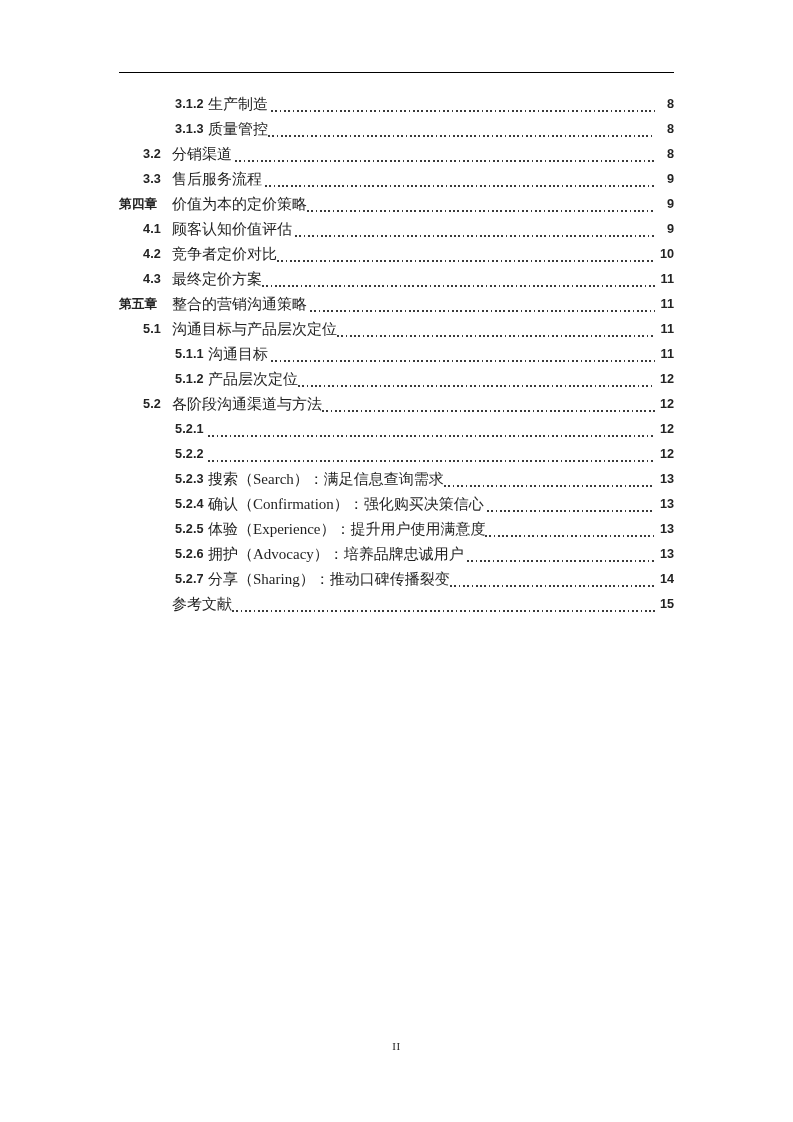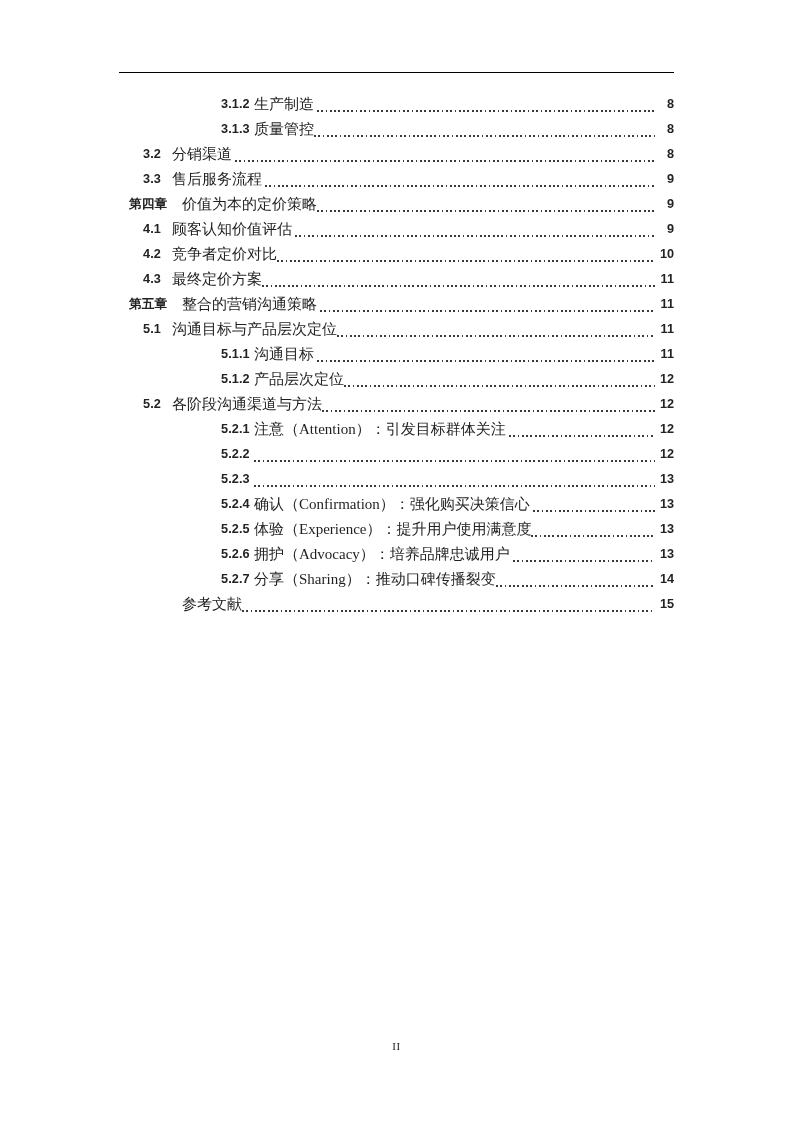--- a/index.html
+++ b/index.html
@@ -79,27 +79,27 @@
     flex: 0 0 auto;
     text-align: right;
     min-width: 16px;
     font-family: "Liberation Sans", "DejaVu Sans", sans-serif;
     font-size: 12.7px;
     font-weight: 600;
     color: #232323;
     padding-left: 3px;
   }
   
-  .lvl1 { margin-left: 10px; }
+  .lvl1 { margin-left: 0px; }
   .lvl2 { margin-left: 24px; justify-content: flex-end; }
   .lvl3 { margin-left: 56px; }
 
   .lvl1 .num { width: 53px; }
   .lvl2 .num { width: 29px; }
-  .lvl3 .num { width: 33px; margin-left: 46px; }
+  .lvl3 .num { width: 33px; }
 
   
   .toc-entry.tight .title { padding-right: 0px; }
 
   .footer {
     position: absolute;
     left: 0;
     right: 0;
     top: 1040px;
     text-align: center;
@@ -190,31 +190,31 @@
         <span class="pageno">12</span>
       </div>
       <div class="toc-entry lvl2 tight">
         <span class="num">5.2</span>
         <span class="title">各阶段沟通渠道与方法</span>
         <span class="leader"></span>
         <span class="pageno">12</span>
       </div>
       <div class="toc-entry lvl3">
         <span class="num">5.2.1</span>
-        <span class="title">注意（Attention）：引发目标群体关注</span>
         <span class="leader"></span>
         <span class="pageno">12</span>
       </div>
       <div class="toc-entry lvl3 tight">
         <span class="num">5.2.2</span>
         <span class="leader"></span>
         <span class="pageno">12</span>
       </div>
       <div class="toc-entry lvl3 tight">
         <span class="num">5.2.3</span>
+        <span class="title">搜索（Search）：满足信息查询需求</span>
         <span class="leader"></span>
         <span class="pageno">13</span>
       </div>
       <div class="toc-entry lvl3">
         <span class="num">5.2.4</span>
         <span class="title">确认（Confirmation）：强化购买决策信心</span>
         <span class="leader"></span>
         <span class="pageno">13</span>
       </div>
       <div class="toc-entry lvl3 tight">

